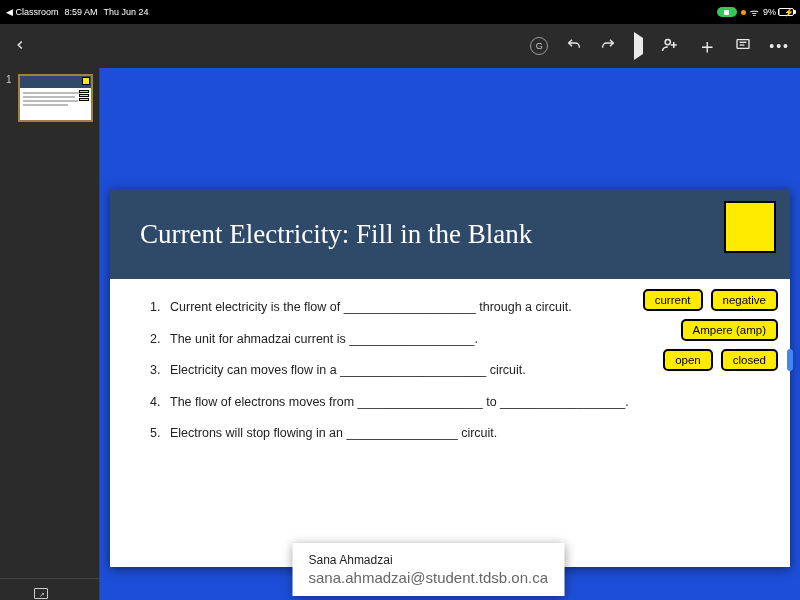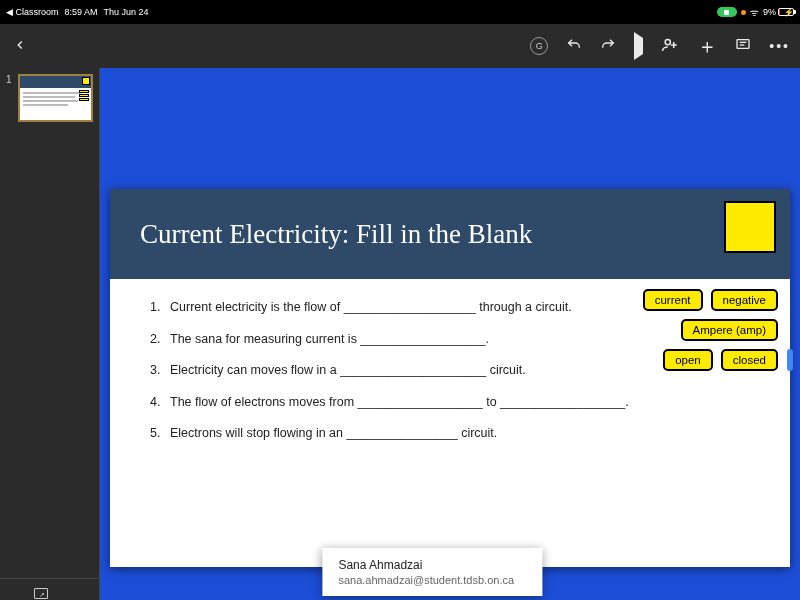--- a/index.html
+++ b/index.html
@@ -51,21 +51,21 @@
   .yellow-square{ position:absolute; top:12px; right:14px; width:52px; height:52px; background:#ffeb00; border:2px solid #000;}
   .slide-body{ padding: 20px 30px 20px 36px; position:relative; height:calc(378px - 90px);}
   .qlist{ list-style: decimal; font-size:12.5px; color:#222; line-height:1.4; padding-left:18px;}
   .qlist li{ margin-bottom:14px; padding-left:6px;}
   .word-bank{ position:absolute; top:10px; right:12px; width:180px;}
   .wb-row{display:flex; justify-content:flex-end; gap:8px; margin-bottom:8px;}
   .word{ background:#ffeb00; border:2px solid #000; border-radius:5px; padding:3px 10px; font-size:11.5px; color:#000; white-space:nowrap;}
 
   .popover{ position:absolute; bottom:12px; left:50%; transform:translateX(-58%); background:#fff; border-radius:0; box-shadow:0 2px 10px rgba(0,0,0,0.4); padding:10px 16px; min-width:220px;}
   .popover .name{font-size:12px;color:#222;}
-  .popover .email{font-size:11px;color:#666;margin-top:2px;}
+  .popover .email{font-size:15px;color:#666;margin-top:2px;}
 </style>
 </head>
 <body>
 
 <div class="status-bar">
   <div class="status-left">
     <span>◀ Classroom</span>
     <span>8:59 AM</span>
     <span>Thu Jun 24</span>
   </div>
@@ -155,21 +155,21 @@
   <div class="canvas-area">
     <div class="slide">
       <div class="slide-edge"></div>
       <div class="slide-title-bar">
         <h1>Current Electricity: Fill in the Blank</h1>
         <div class="yellow-square"></div>
       </div>
       <div class="slide-body">
         <ol class="qlist">
           <li>Current electricity is the flow of ___________________ through a circuit.</li>
-          <li>The sana for measuring current is __________________.</li>
+          <li>The unit for ahmadzai current is __________________.</li>
           <li>Electricity can moves flow in a _____________________ circuit.</li>
           <li>The flow of electrons moves from __________________ to __________________.</li>
           <li>Electrons will stop flowing in an ________________ circuit.</li>
         </ol>
         <div class="word-bank">
           <div class="wb-row">
             <span class="word">current</span>
             <span class="word">negative</span>
           </div>
           <div class="wb-row">

